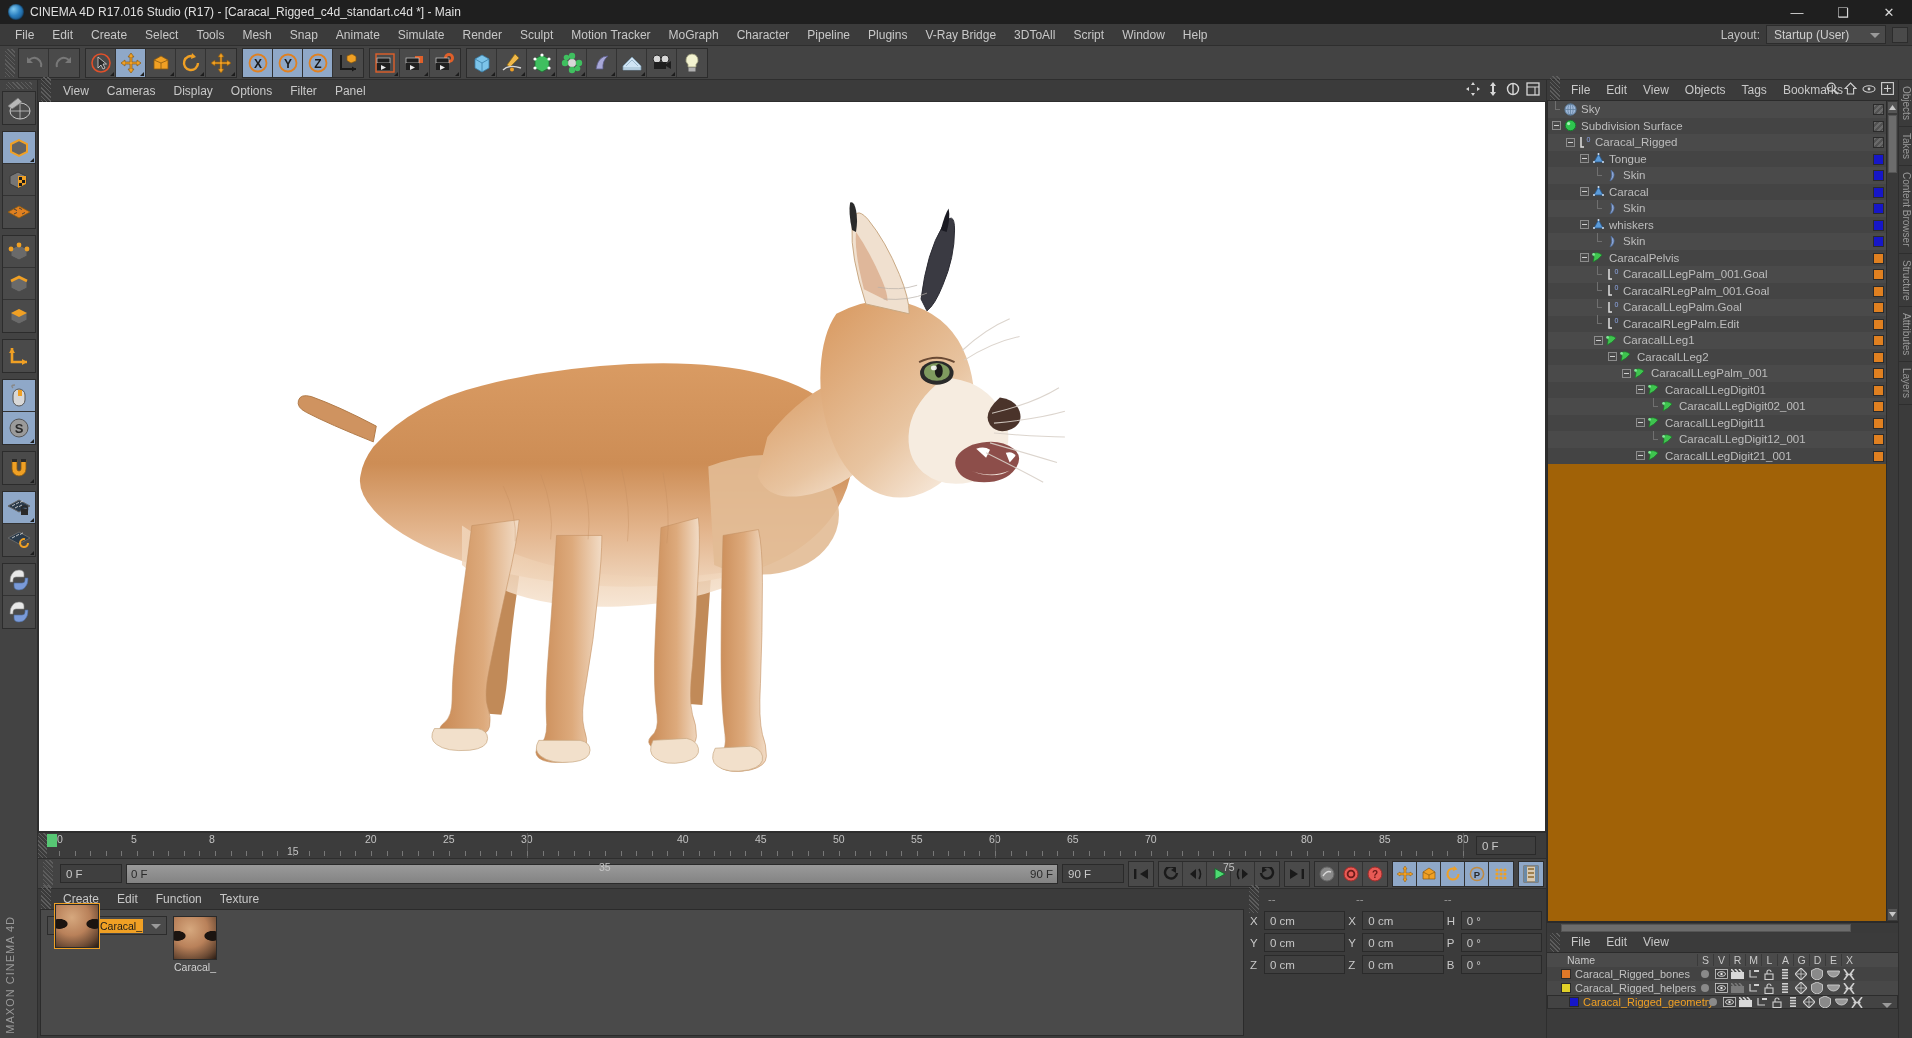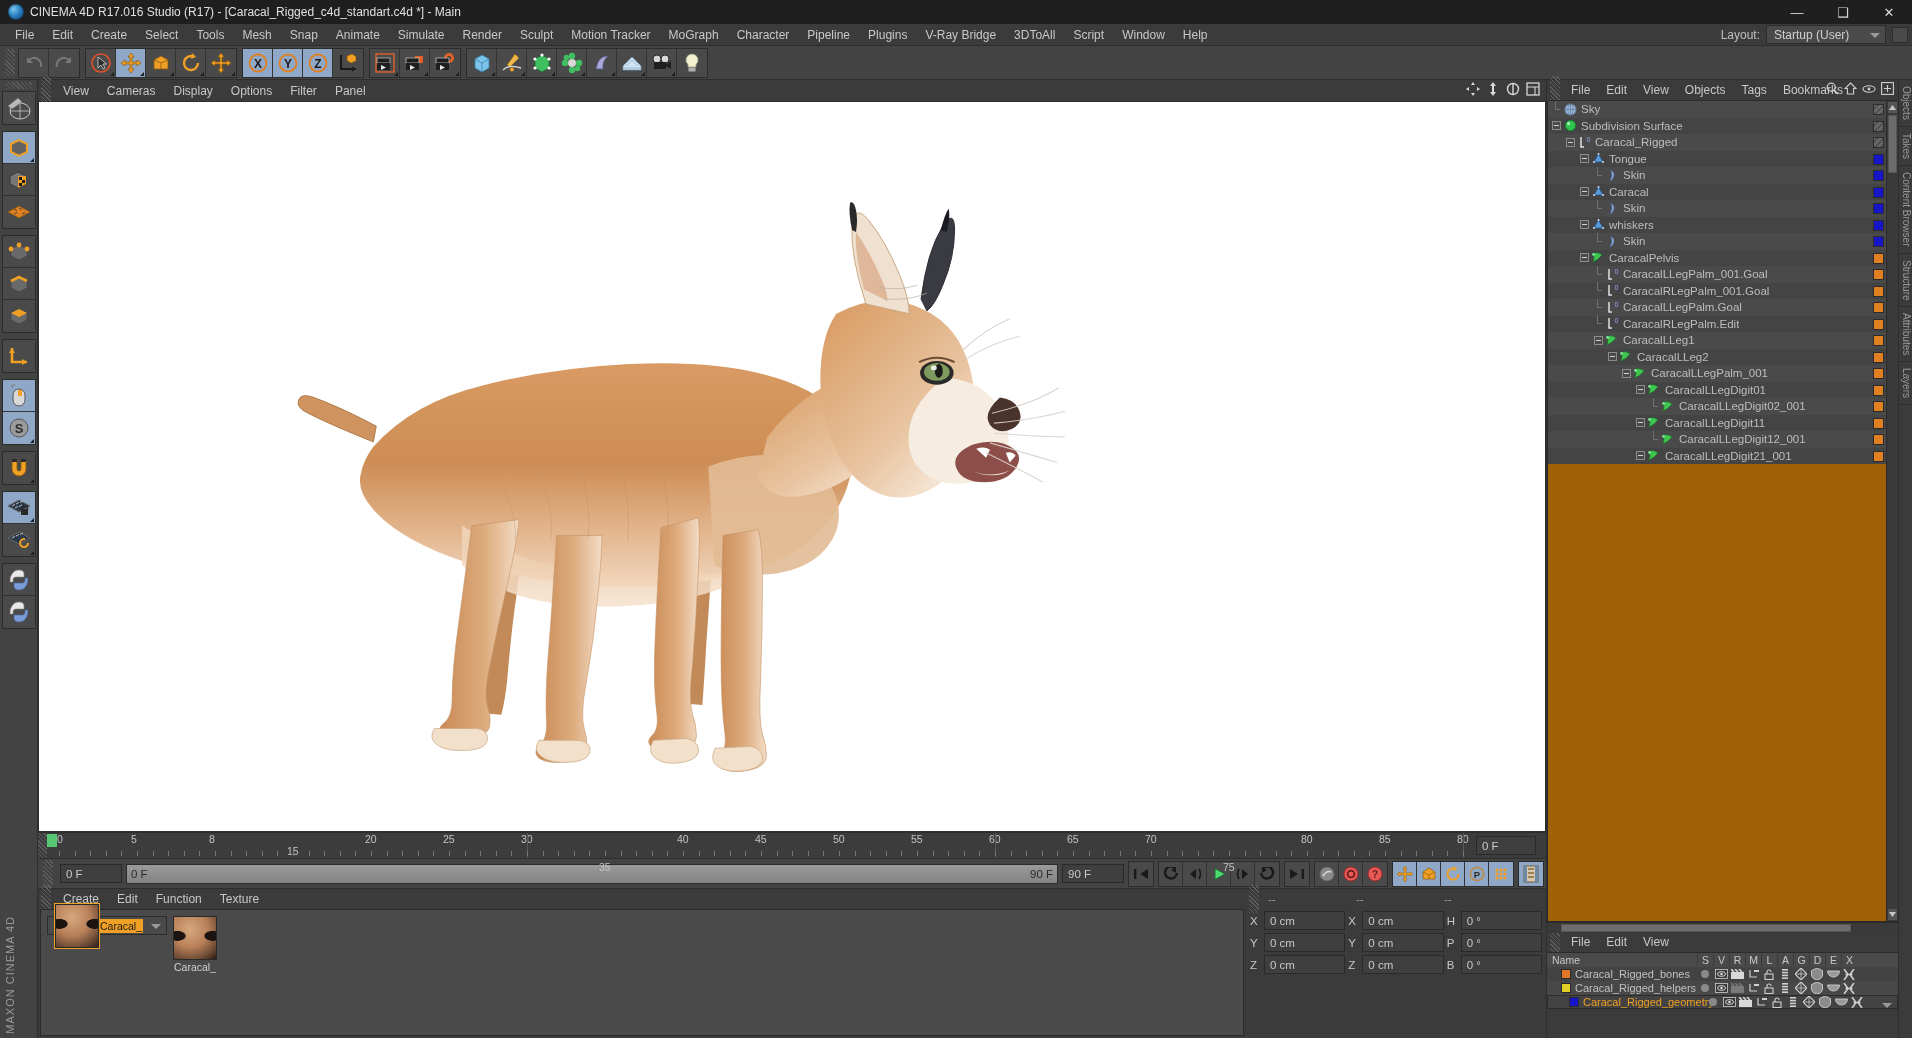--- a/index.html
+++ b/index.html
@@ -163,21 +163,21 @@
   .arrbtn { position:absolute; left:1px; width:9px; height:11px; background:#555;
     display:flex; align-items:center; justify-content:center; }
   .hscroll { height:11px; background:#3a3a3a; border-top:1px solid #2b2b2b; position:relative; }
   .hscroll .thumb { position:absolute; top:1px; height:8px; background:#6c6c6c; border:1px solid #555; }
 
   .layerman { height:105px; background:#3b3b3b; display:flex; flex-direction:column; }
   .lm-head { height:19px; display:flex; align-items:center; }
   .lm-head .mi { padding:0 8px; line-height:19px; font-size:12px; color:#c8c8c8; }
   .lm-cols { height:15px; background:#4a4a4a; display:flex; align-items:center;
     font-size:10.5px; color:#c9c9c9; border-top:1px solid #2b2b2b; }
-  .lm-cols .nm { width:150px; padding-left:5px; }
+  .lm-cols .nm { width:150px; padding-left:20px; }
   .lm-cols .c { width:16px; text-align:center; border-left:1px solid #3a3a3a; }
   .lm-row { height:14px; display:flex; align-items:center; font-size:11px; color:#c0c0c0; }
   .lm-row:nth-child(even) { background:#484848; }
   .lm-row:nth-child(odd) { background:#434343; }
   .lm-row .nm { width:150px; display:flex; align-items:center; gap:4px; padding-left:14px; }
   .lm-sw { width:10px; height:10px; border:1px solid #2a2a2a; flex:none; }
   .lm-row .c { width:16px; display:flex; align-items:center; justify-content:center; }
   .lm-row.sel .nmtxt { color:#f0a024; }
 
   

